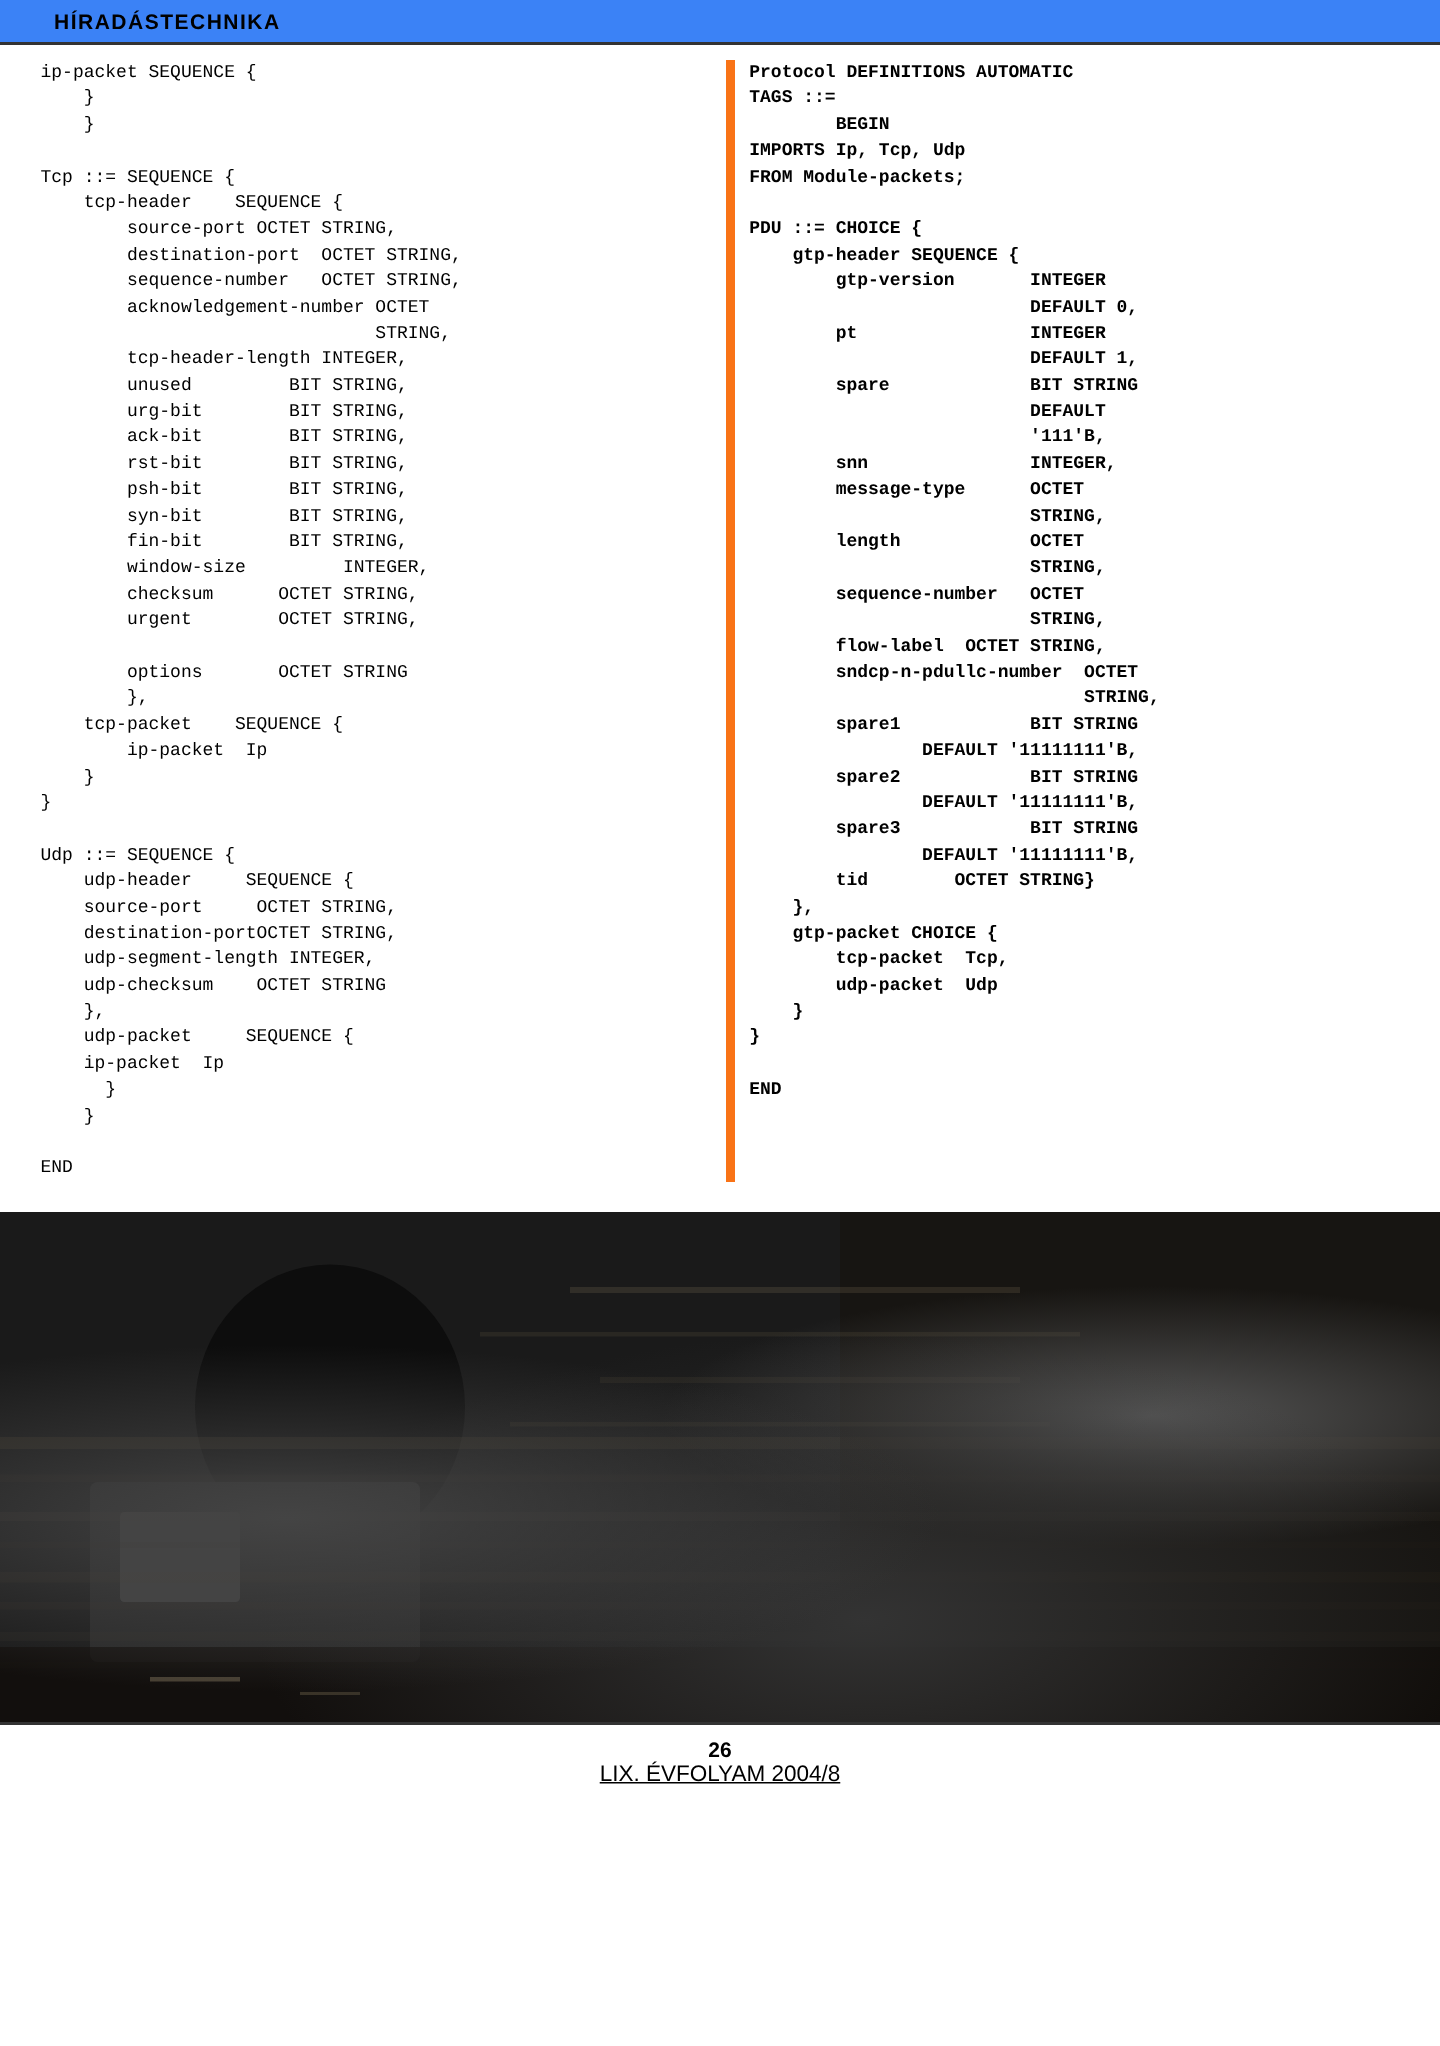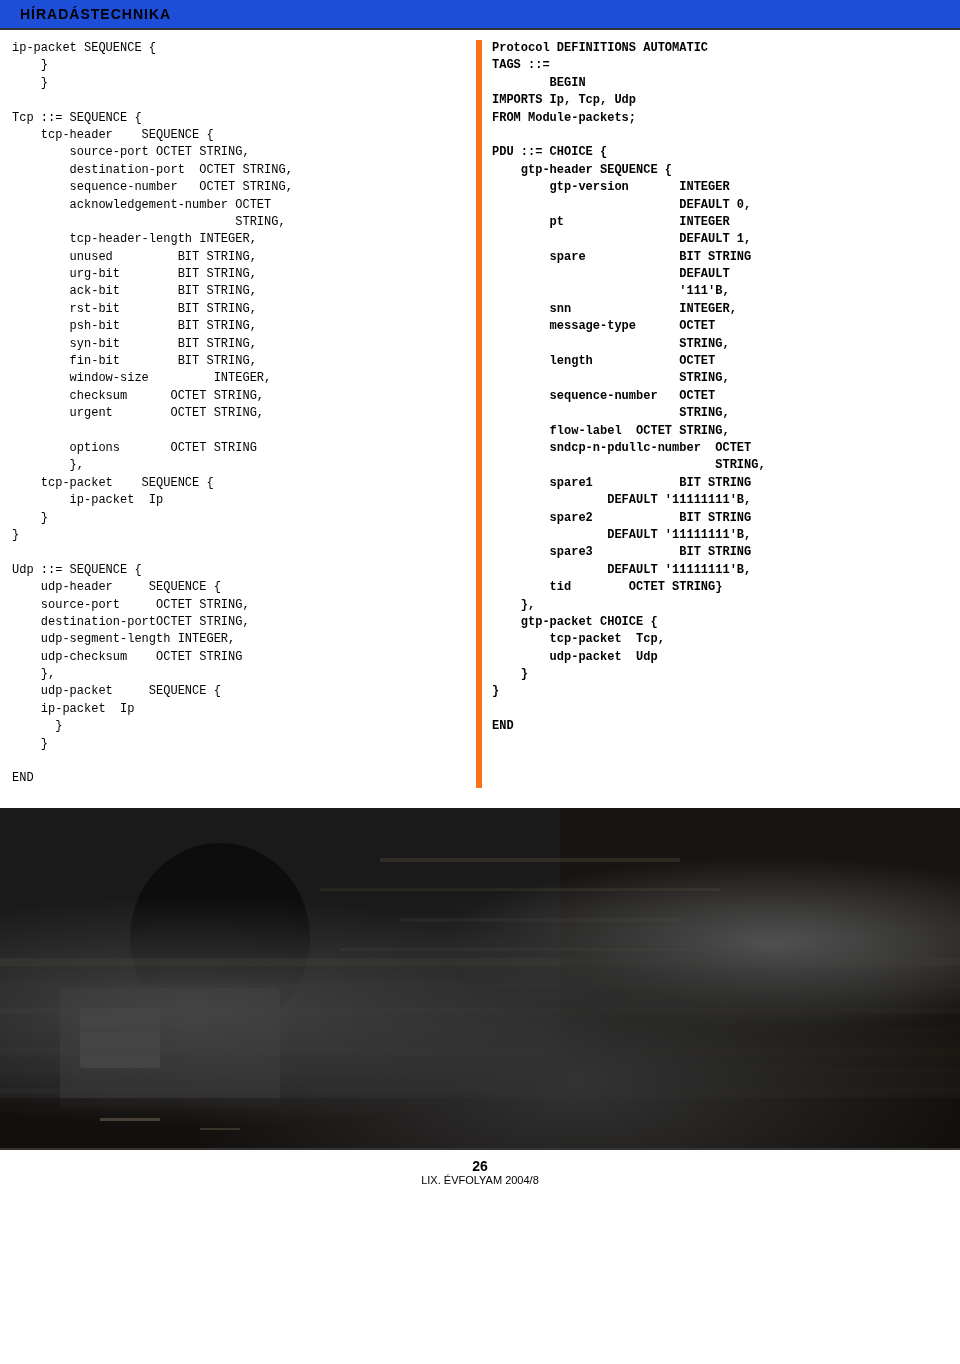--- a/index.html
+++ b/index.html
@@ -5,34 +5,34 @@
     * { margin: 0; padding: 0; box-sizing: border-box; }
     body {
       background: #fff;
       font-family: 'Courier New', Courier, monospace;
       font-size: 13px;
       color: #000;
       width: 960px;
     }
 
     .page-header {
-      background: #1d4ed8;
+      background: #3b82f6;
       border-bottom: 2px solid #333;
-      padding: 6px 20px;
+      padding: 6px 36px;
       font-family: Arial, sans-serif;
       font-size: 14px;
       font-weight: bold;
       letter-spacing: 1px;
       text-transform: uppercase;
     }
 
     .main-content {
       display: flex;
       flex-direction: row;
-      padding: 10px 20px 10px 12px;
+      padding: 10px 20px 10px 27px;
       gap: 0;
     }
 
     .left-column {
       width: 50%;
       padding-right: 15px;
     }
 
     .right-column {
       width: 50%;
@@ -108,21 +108,22 @@
       font-family: Arial, sans-serif;
       font-size: 13px;
     }
 
     .footer-page-number {
       font-weight: bold;
       font-size: 14px;
     }
 
     .footer-right {
-      font-size: 11px;
+      font-size: 15px;
+      text-decoration: underline;
     }
   </style>
 </head>
 <body>
 
 <div class="page-header">
   <span>HÍRADÁSTECHNIKA</span>
 </div>
 
 <div class="main-content">

